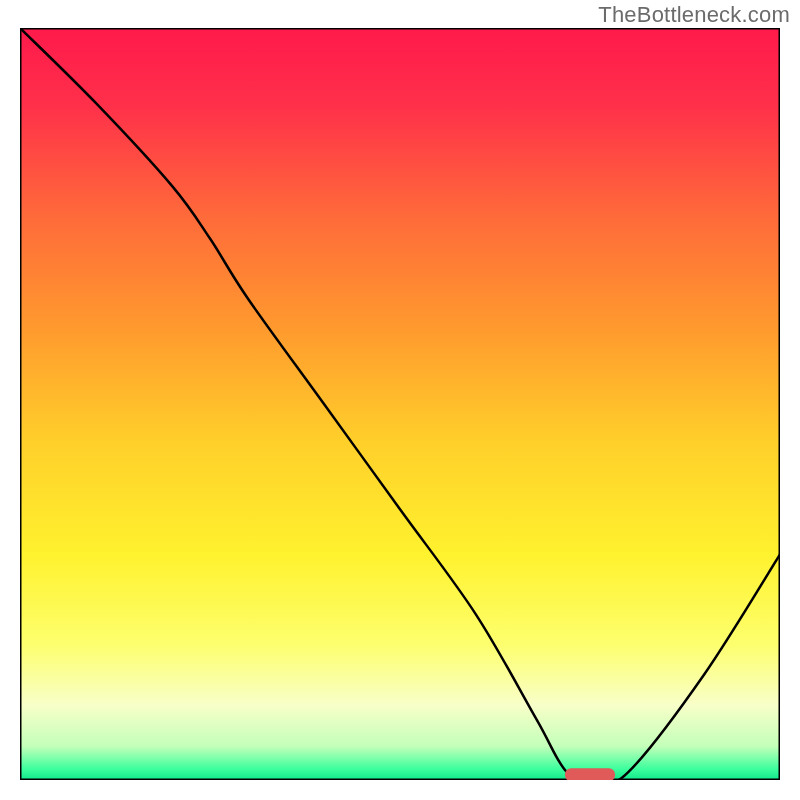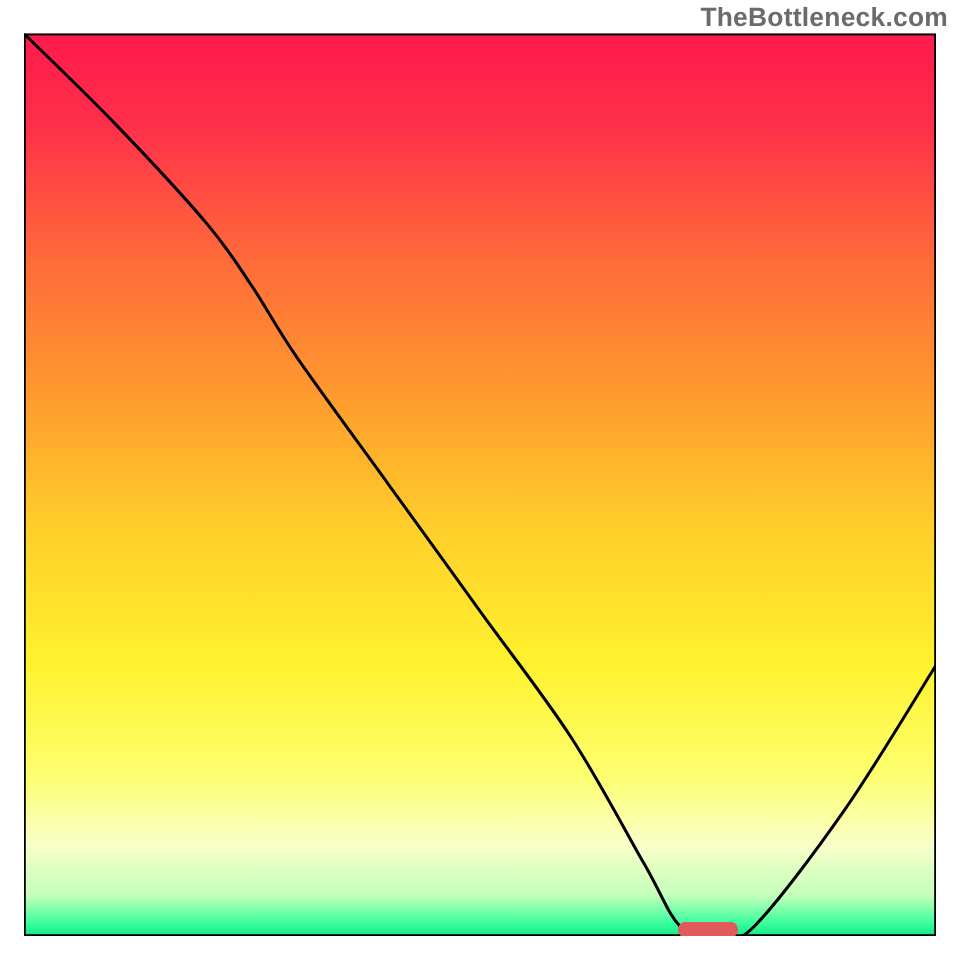--- a/index.html
+++ b/index.html
@@ -13,21 +13,21 @@
   .container {
     position: relative;
     width: 800px;
     height: 800px;
   }
   .watermark {
     position: absolute;
     top: 2px;
     right: 10px;
     font-size: 22px;
-    font-weight: 700;
+    font-weight: 400;
     color: #6b6b6b;
     letter-spacing: 0.2px;
   }
   .plot-area {
     position: absolute;
     left: 20px;
     top: 28px;
     width: 760px;
     height: 752px;
   }

